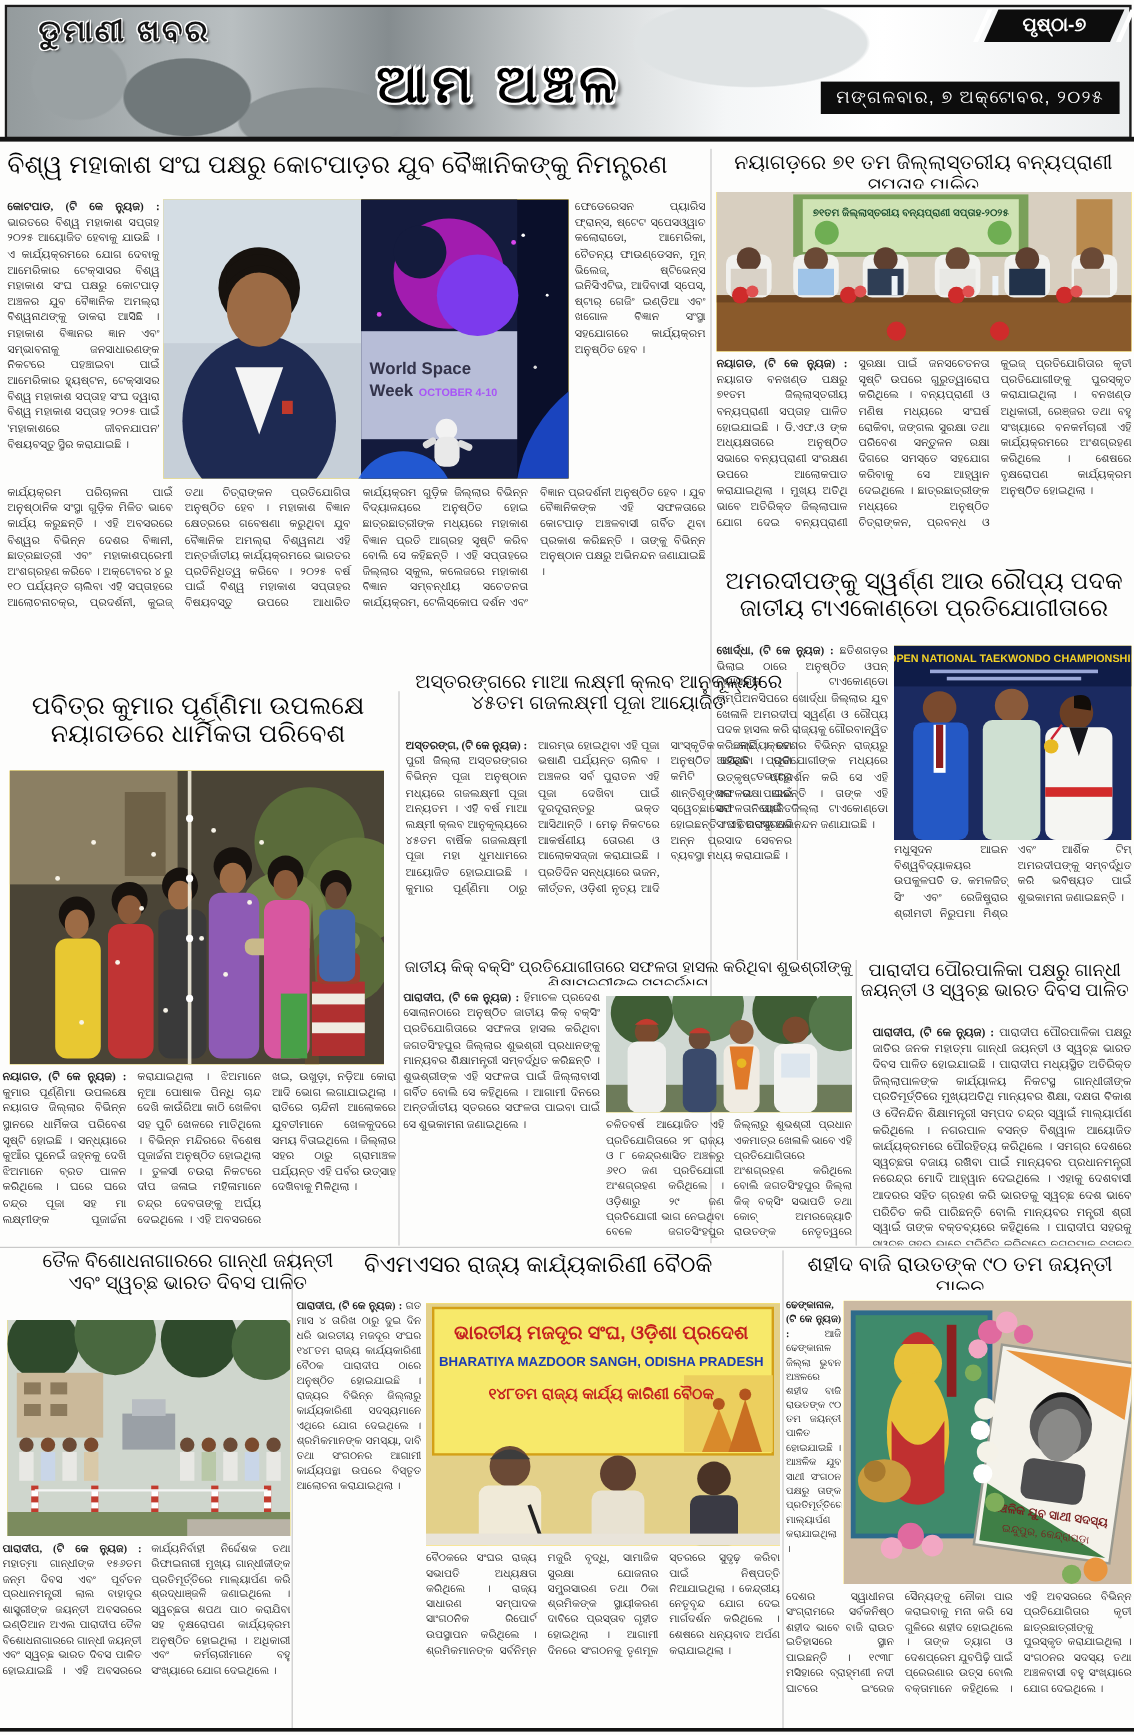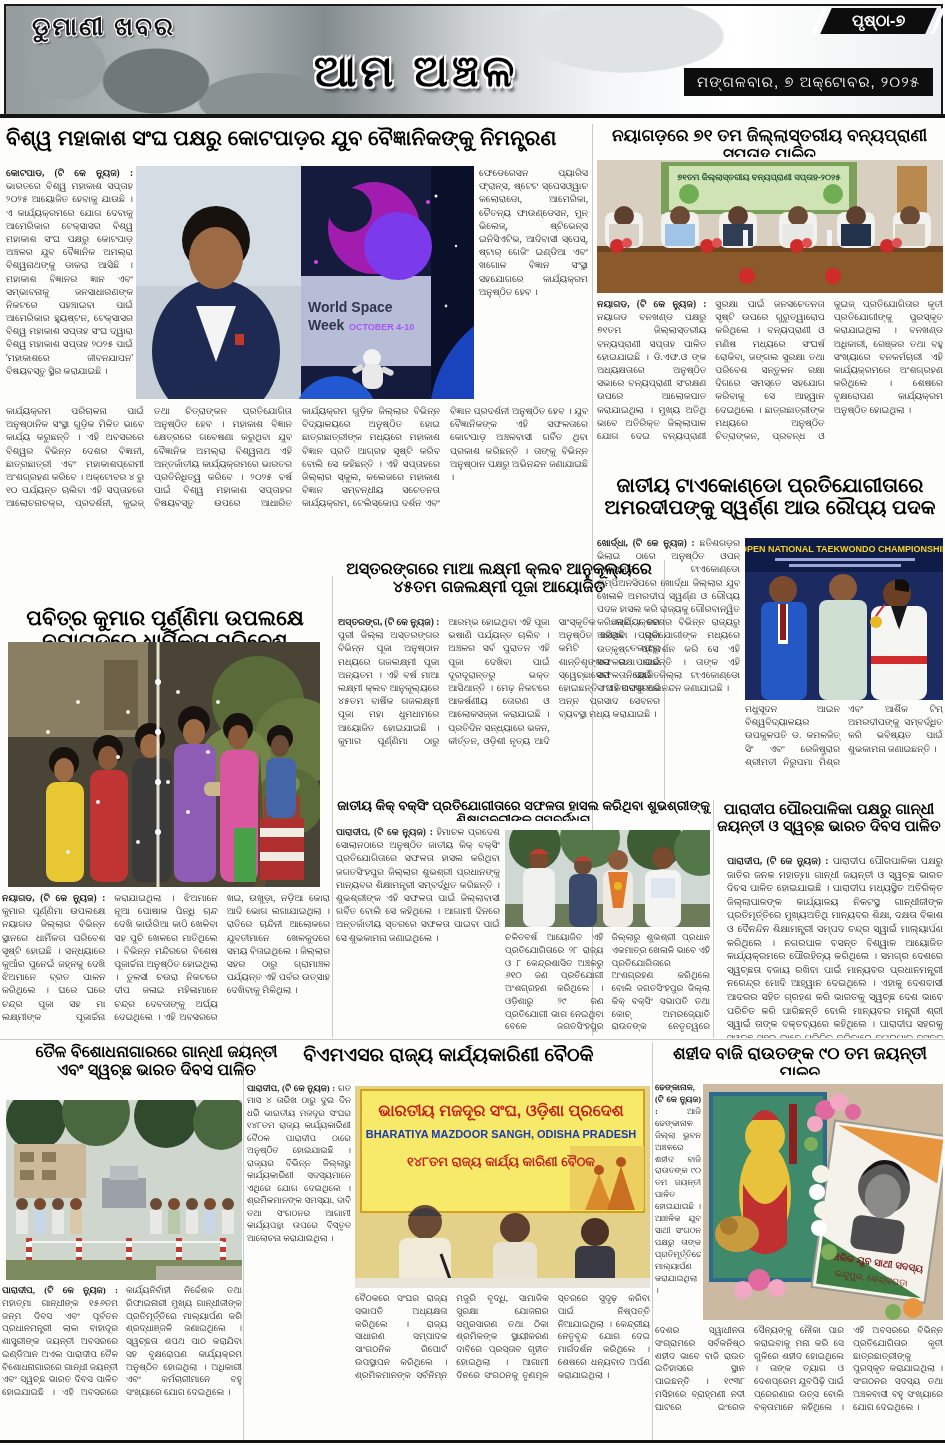--- a/index.html
+++ b/index.html
@@ -1,19 +1,19 @@
 <!DOCTYPE html>
 <html><head>
 <meta charset="utf-8">
 <style>
   html,body{margin:0;padding:0;}
   body{width:945px;height:1446px;position:relative;background:#fdfdfc;
        font-family:"Liberation Sans",sans-serif;overflow:hidden;}
   .abs{position:absolute;}
-  .h{font-family:"Liberation Sans",sans-serif;font-weight:700;color:#000;line-height:1.1;overflow:hidden;}
+  .h{font-family:"Liberation Sans",sans-serif;font-weight:400;color:#000;line-height:1.1;overflow:hidden;}
   .body-text{font-size:9.3px;line-height:1.42;text-align:justify;color:#1c1c1c;
              overflow:hidden;font-family:"Liberation Serif",serif;}
   .byline{font-weight:bold;}
   .cols2{column-count:2;column-gap:8px;}
   .cols3{column-count:3;column-gap:9px;}
   .cols4{column-count:4;column-gap:10px;}
   .vr{position:absolute;width:1px;background:#c9c9c9;}
   .hr{position:absolute;height:1px;background:#c9c9c9;}
   .photo{position:absolute;overflow:hidden;background:#fde047;}
   .photo svg{display:block;width:100%;height:100%;}
@@ -160,22 +160,22 @@
       <circle cx="236" cy="116" r="8" fill="#cf2b2b"></circle>
   </svg>
 </div>
 
 <div class="abs body-text cols3" style="left:597px;top:298px;width:346px;height:170px;">
   <span class="byline">ନୟାଗଡ, (ଟି କେ ନ୍ୟୁଜ) :</span>
   <span>ନୟାଗଡ ବନଖଣ୍ଡ ପକ୍ଷରୁ ୭୧ତମ ଜିଲ୍ଲାସ୍ତରୀୟ ବନ୍ୟପ୍ରାଣୀ ସପ୍ତାହ ପାଳିତ ହୋଇଯାଇଛି । ଡି.ଏଫ.ଓ ଙ୍କ ଅଧ୍ୟକ୍ଷତାରେ ଅନୁଷ୍ଠିତ ସଭାରେ ବନ୍ୟପ୍ରାଣୀ ସଂରକ୍ଷଣ ଉପରେ ଆଲୋକପାତ କରାଯାଇଥିଲା । ମୁଖ୍ୟ ଅତିଥି ଭାବେ ଅତିରିକ୍ତ ଜିଲ୍ଲାପାଳ ଯୋଗ ଦେଇ ବନ୍ୟପ୍ରାଣୀ ସୁରକ୍ଷା ପାଇଁ ଜନସଚେତନତା ସୃଷ୍ଟି ଉପରେ ଗୁରୁତ୍ୱାରୋପ କରିଥିଲେ । ବନ୍ୟପ୍ରାଣୀ ଓ ମଣିଷ ମଧ୍ୟରେ ସଂଘର୍ଷ ରୋକିବା, ଜଙ୍ଗଲ ସୁରକ୍ଷା ତଥା ପରିବେଶ ସନ୍ତୁଳନ ରକ୍ଷା ଦିଗରେ ସମସ୍ତେ ସହଯୋଗ କରିବାକୁ ସେ ଆହ୍ୱାନ ଦେଇଥିଲେ । ଛାତ୍ରଛାତ୍ରୀଙ୍କ ମଧ୍ୟରେ ଅନୁଷ୍ଠିତ ଚିତ୍ରାଙ୍କନ, ପ୍ରବନ୍ଧ ଓ କୁଇଜ୍ ପ୍ରତିଯୋଗିତାର କୃତୀ ପ୍ରତିଯୋଗୀଙ୍କୁ ପୁରସ୍କୃତ କରାଯାଇଥିଲା । ବନଖଣ୍ଡ ଅଧିକାରୀ, ରେଞ୍ଜର ତଥା ବହୁ ସଂଖ୍ୟାରେ ବନକର୍ମଚାରୀ ଏହି କାର୍ଯ୍ୟକ୍ରମରେ ଅଂଶଗ୍ରହଣ କରିଥିଲେ । ଶେଷରେ ବୃକ୍ଷରୋପଣ କାର୍ଯ୍ୟକ୍ରମ ଅନୁଷ୍ଠିତ ହୋଇଥିଲା ।</span>
 </div>
 
 <div class="abs h" style="left:597px;top:474px;width:346px;height:58px;font-size:20px;text-align:center;">
+  <div>ଅମରଦୀପଙ୍କୁ ସ୍ୱର୍ଣ୍ଣ ଆଉ ରୌପ୍ୟ ପଦକ</div>
   <div>ଜାତୀୟ ଟାଏକୋଣ୍ଡୋ ପ୍ରତିଯୋଗୀତାରେ</div>
-  <div>ଅମରଦୀପଙ୍କୁ ସ୍ୱର୍ଣ୍ଣ ଆଉ ରୌପ୍ୟ ପଦକ</div>
 </div>
 
 <div class="abs body-text" style="left:597px;top:537px;width:143px;height:264px;">
   <span class="byline">ଖୋର୍ଦ୍ଧା, (ଟି କେ ନ୍ୟୁଜ) :</span>
   <span>ଛତିଶଗଡ଼ର ଭିଲାଇ ଠାରେ ଅନୁଷ୍ଠିତ ଓପନ୍ ନ୍ୟାସନାଲ ଟାଏକୋଣ୍ଡୋ ଚାମ୍ପିଅନସିପରେ ଖୋର୍ଦ୍ଧା ଜିଲ୍ଲାର ଯୁବ ଖେଳାଳି ଅମରଦୀପ ସ୍ୱର୍ଣ୍ଣ ଓ ରୌପ୍ୟ ପଦକ ହାସଲ କରି ରାଜ୍ୟକୁ ଗୌରବାନ୍ୱିତ କରିଛନ୍ତି । ଦେଶର ବିଭିନ୍ନ ରାଜ୍ୟରୁ ଆସିଥିବା ପ୍ରତିଯୋଗୀଙ୍କ ମଧ୍ୟରେ ଉତ୍କୃଷ୍ଟ ପ୍ରଦର୍ଶନ କରି ସେ ଏହି ସଫଳତା ପାଇଛନ୍ତି । ତାଙ୍କ ଏହି ସଫଳତା ପାଇଁ ଜିଲ୍ଲା ଟାଏକୋଣ୍ଡୋ ସଂଘ ତରଫରୁ ଅଭିନନ୍ଦନ ଜଣାଯାଇଛି ।</span>
 </div>
 
 <div class="photo" style="left:745px;top:538px;width:198px;height:162px;">
   <svg viewBox="0 0 198 162" preserveAspectRatio="none">
     <rect width="198" height="162" fill="#1b2a60"></rect>
@@ -197,21 +197,21 @@
     <rect x="138" y="84" width="10" height="26" rx="4" fill="#f5f5f2" transform="rotate(40 143 97)"></rect>
     <circle cx="131" cy="84" r="6" fill="#e8b923"></circle>
     <line x1="131" y1="78" x2="140" y2="66" stroke="#c23" stroke-width="2"></line>
   </svg>
 </div>
 
 <div class="abs body-text cols2" style="left:745px;top:703px;width:198px;height:100px;">
   <span>ମଧୁସୂଦନ ଆଇନ ବିଶ୍ୱବିଦ୍ୟାଳୟର ଉପକୁଳପତି ଡ. କମଳଜିତ୍ ସିଂ ଏବଂ ରେଜିଷ୍ଟ୍ରାର ଶ୍ରୀମତୀ ନିରୁପମା ମିଶ୍ର ଏବଂ ଆର୍ଶିକ ଟିମ୍ ଅମରଦୀପଙ୍କୁ ସମ୍ବର୍ଦ୍ଧିତ କରି ଭବିଷ୍ୟତ ପାଇଁ ଶୁଭକାମନା ଜଣାଇଛନ୍ତି ।</span>
 </div>
 
-<div class="abs h" style="left:0px;top:577px;width:330px;height:60px;font-size:21px;text-align:center;margin-top:29px;">
+<div class="abs h" style="left:0px;top:577px;width:330px;height:60px;font-size:21px;text-align:center;">
   <div>ପବିତ୍ର କୁମାର ପୂର୍ଣ୍ଣିମା ଉପଲକ୍ଷେ</div>
   <div>ନୟାଗଡରେ ଧାର୍ମିକତା ପରିବେଶ</div>
 </div>
 
 <div class="photo" style="left:8px;top:642px;width:312px;height:245px;">
   <svg viewBox="0 0 312 245" preserveAspectRatio="none">
     <rect width="312" height="245" fill="#4a4436"></rect>
     <rect x="0" y="0" width="140" height="95" fill="#8b7f63"></rect>
     <rect x="96" y="18" width="34" height="70" fill="#6e6147"></rect>
     <circle cx="250" cy="60" r="46" fill="#5a6b3a"></circle>

